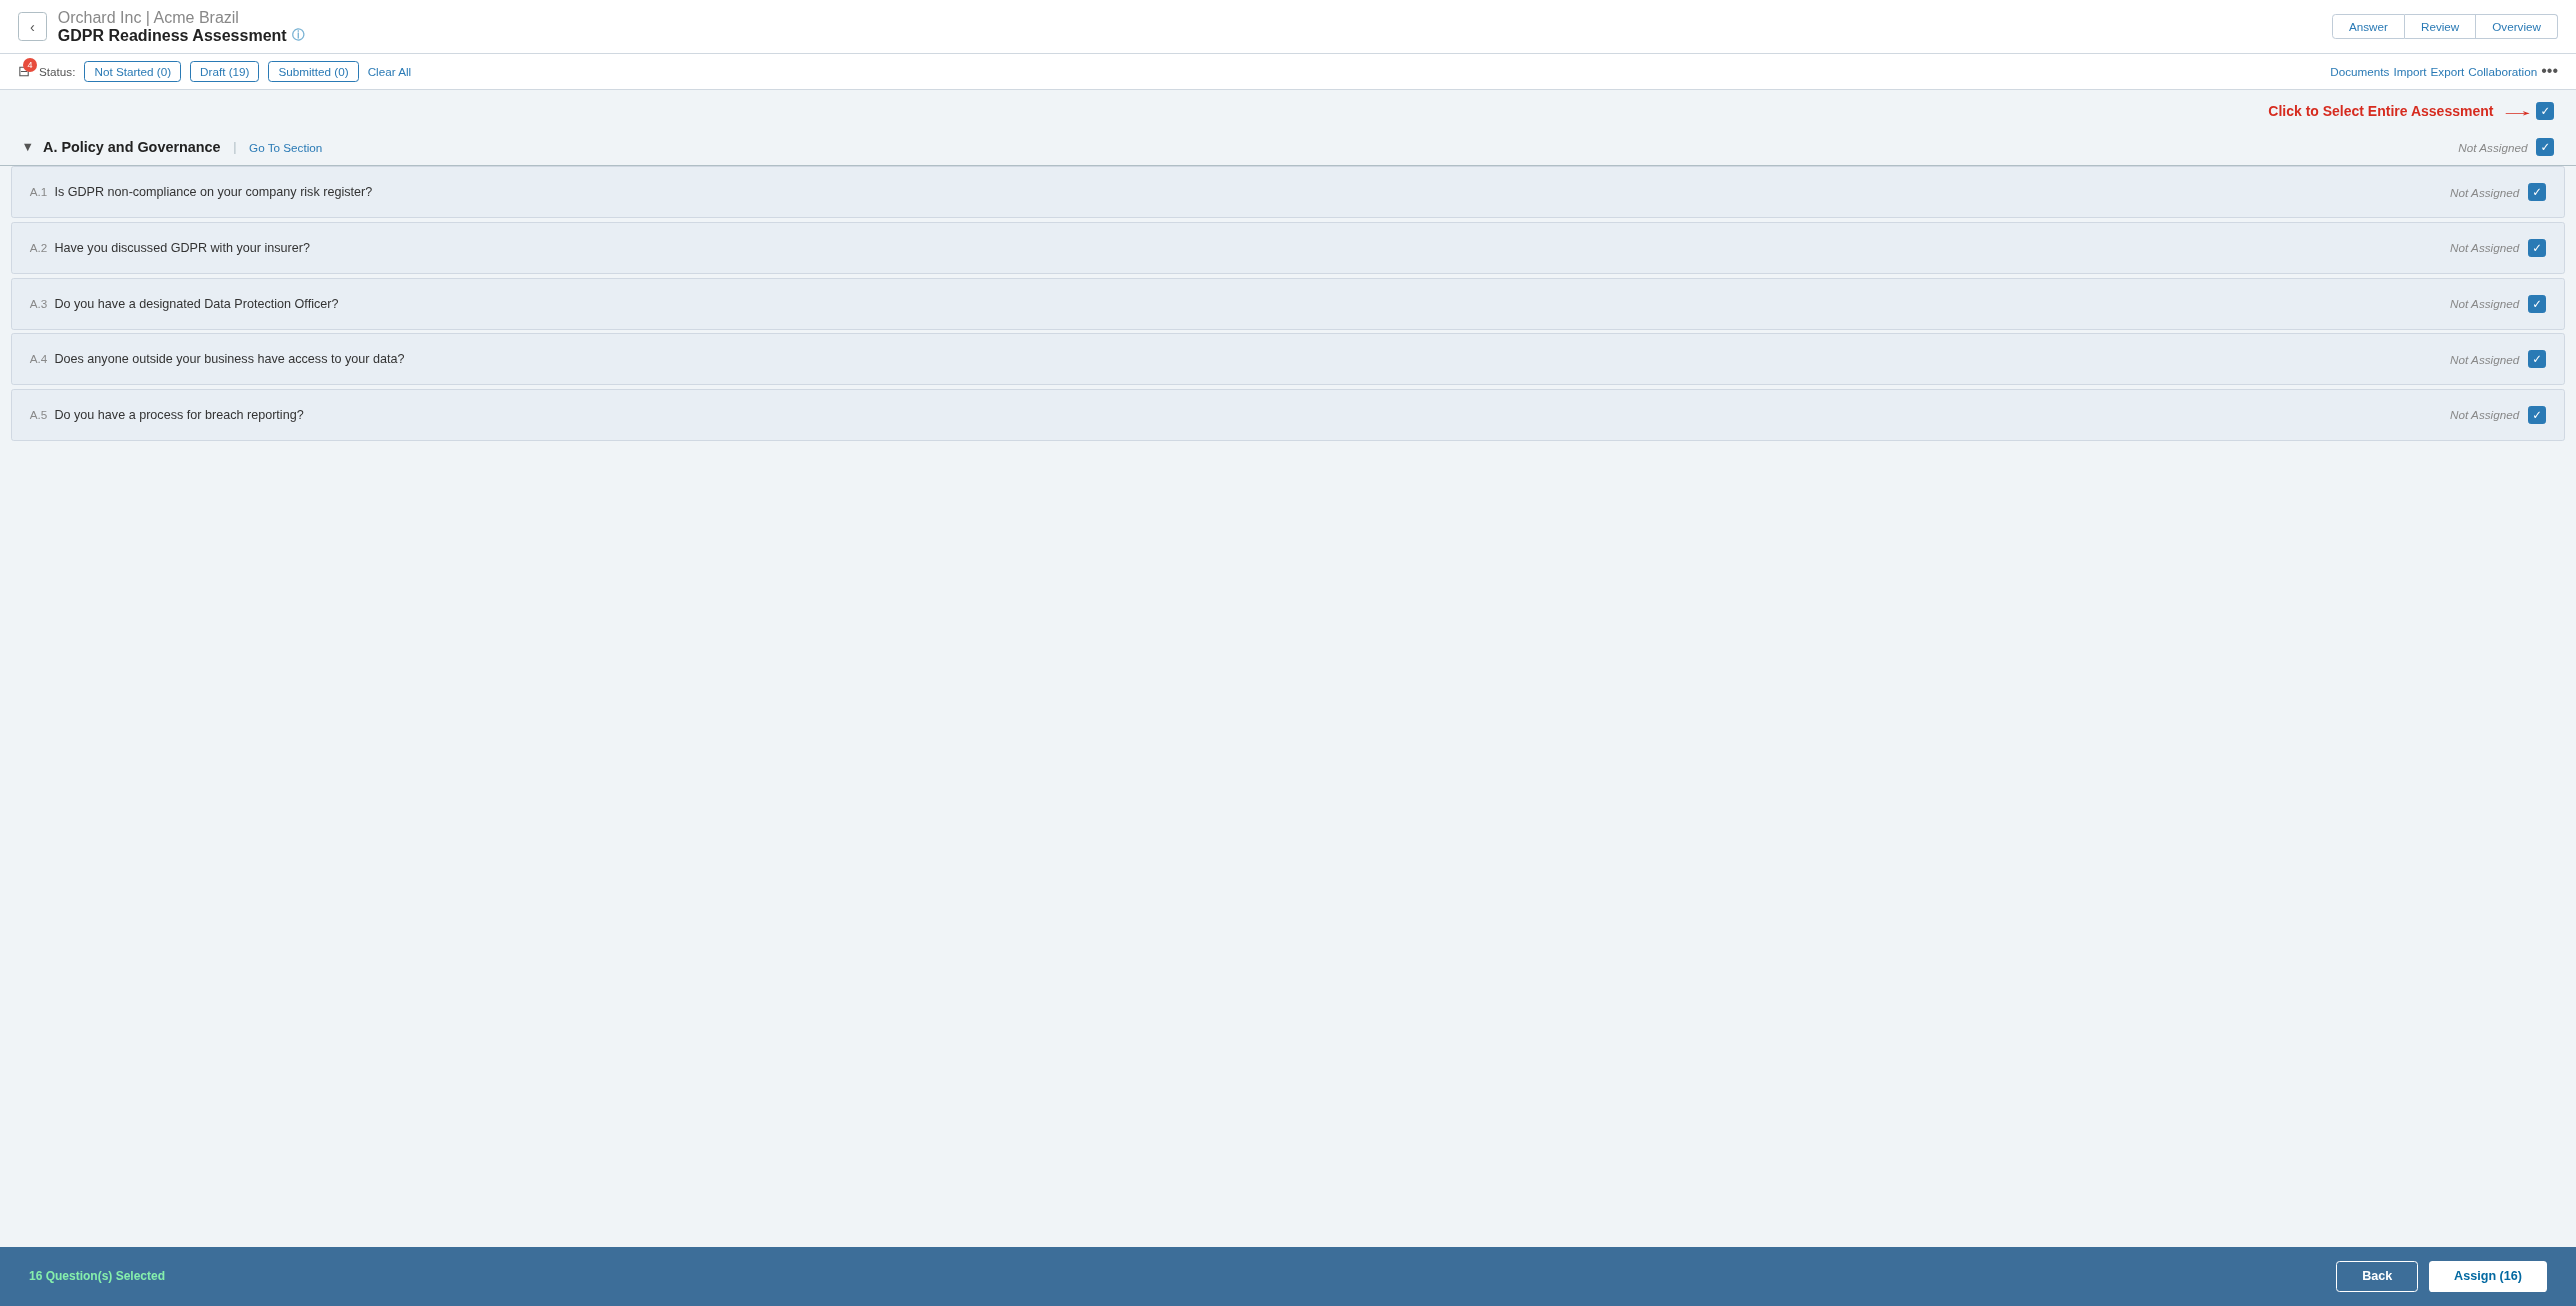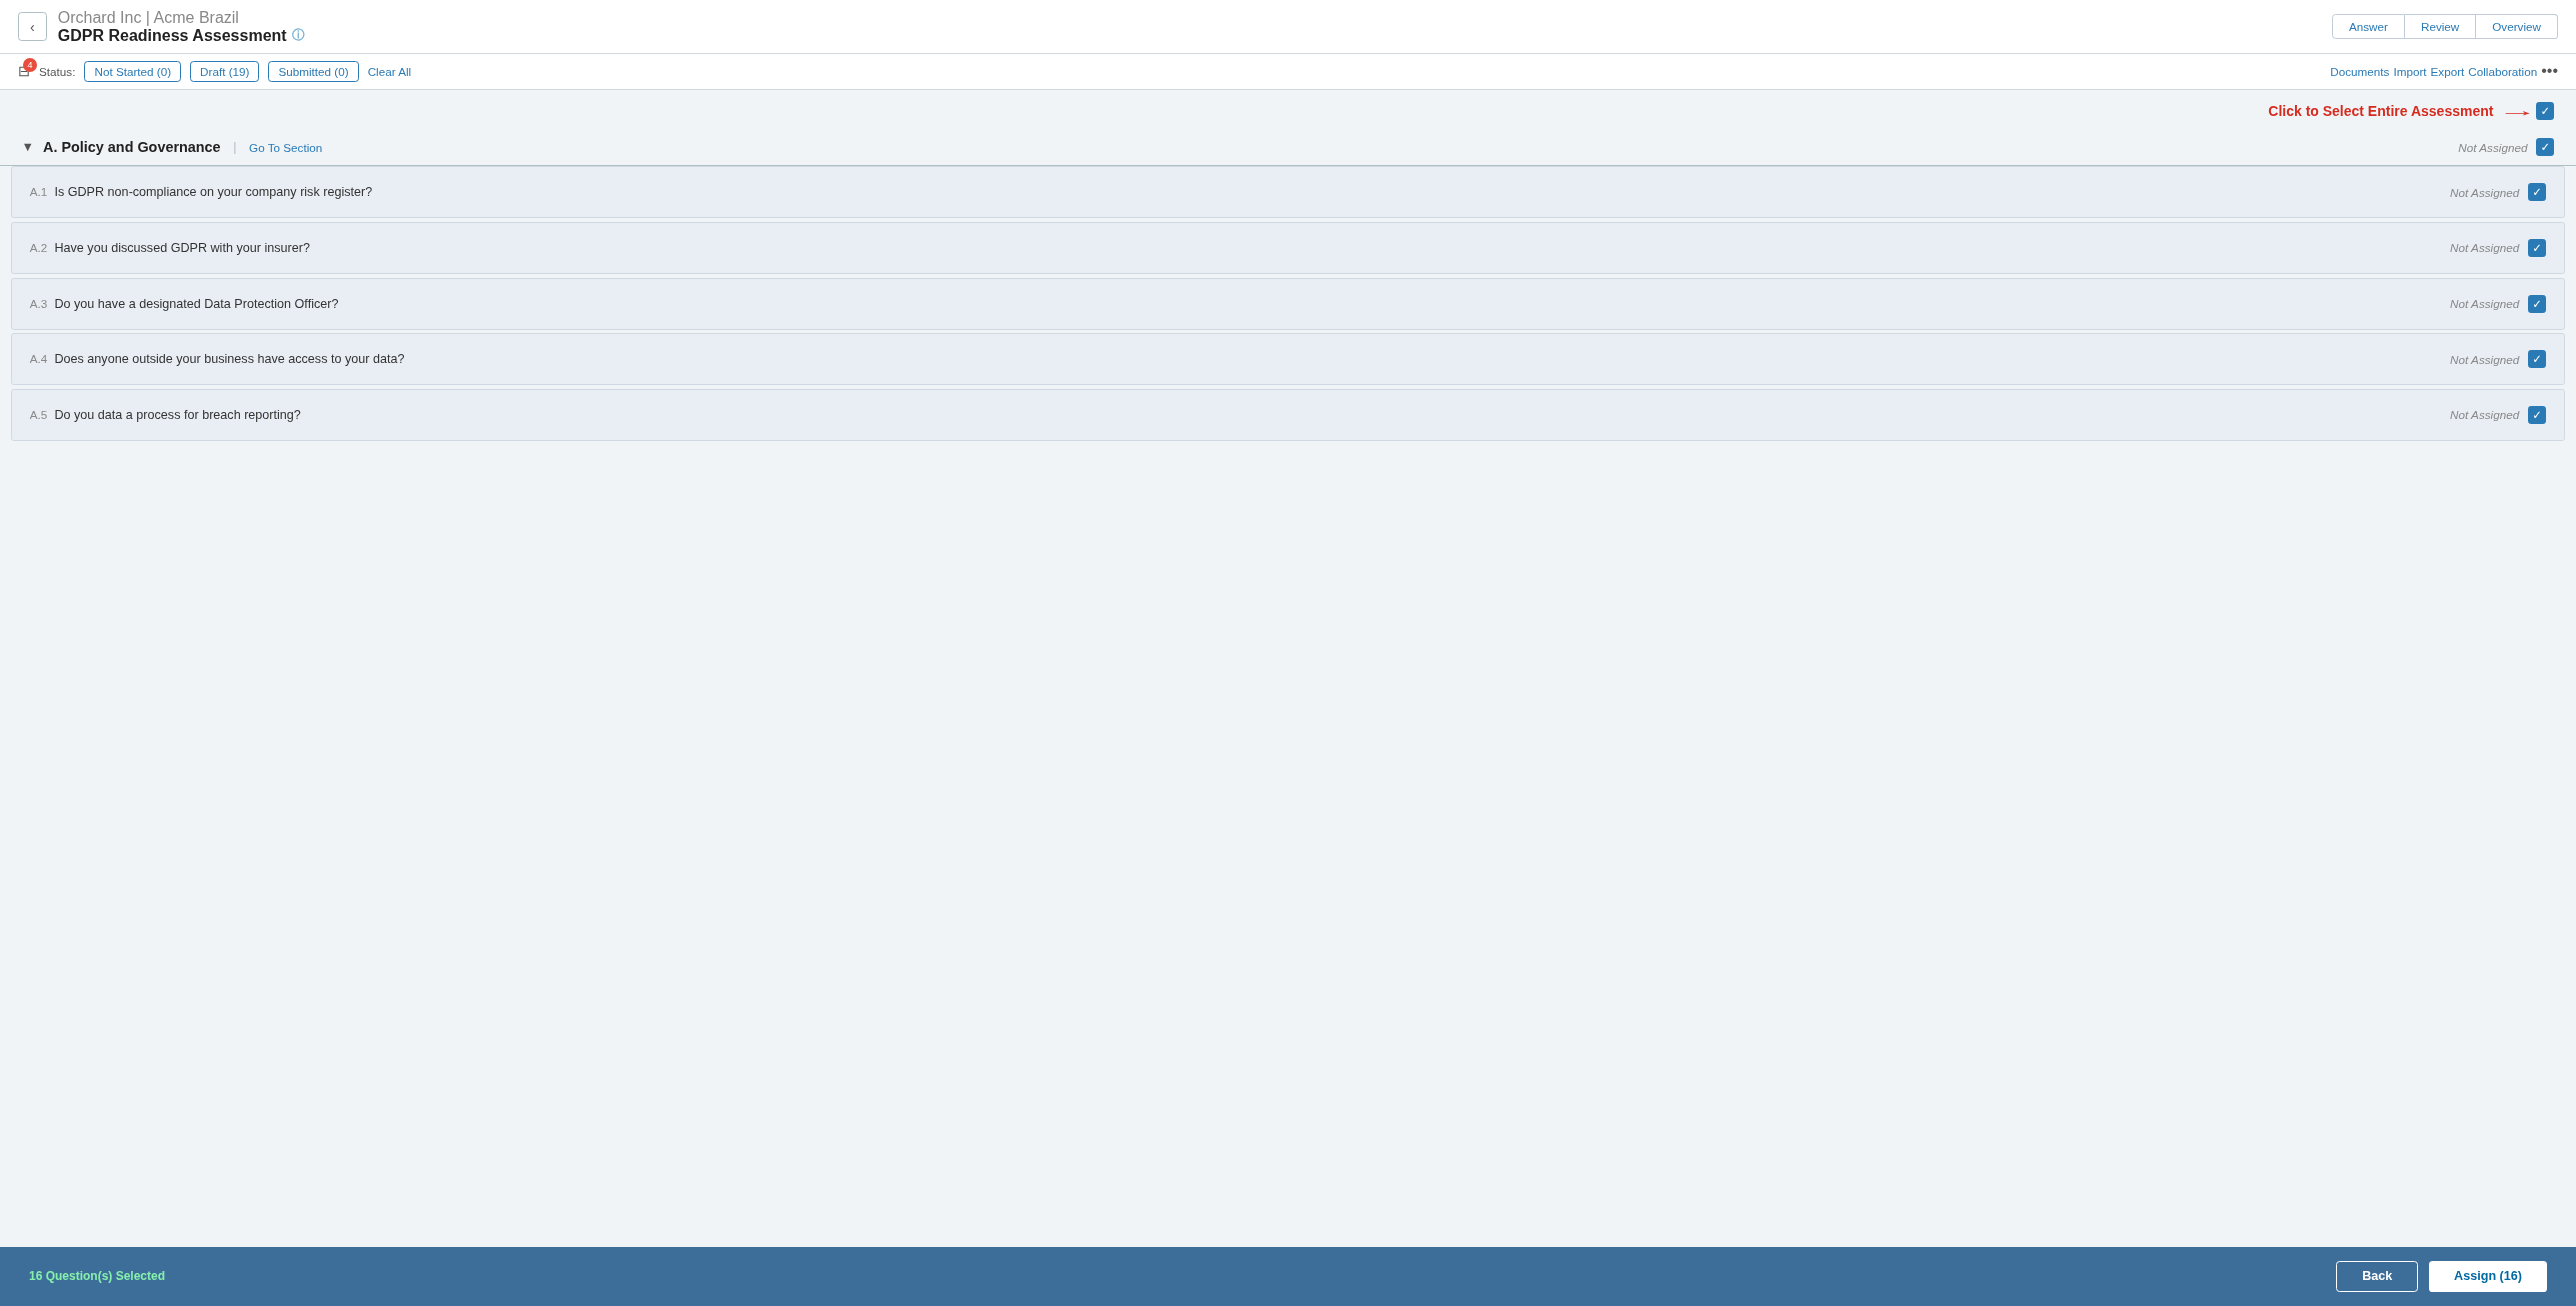--- a/index.html
+++ b/index.html
@@ -262,21 +262,21 @@
       </div>
       <div class="question-right">
         <span class="not-assigned-label">Not Assigned</span>
         <div class="select-checkbox">✓</div>
       </div>
     </div>
 
     <div class="question-row">
       <div class="question-text">
         <span class="question-num">A.5</span>
-        <span>Do you data a process for breach reporting?</span>
+        <span>Do you have a process for breach reporting?</span>
       </div>
       <div class="question-right">
         <span class="not-assigned-label">Not Assigned</span>
         <div class="select-checkbox">✓</div>
       </div>
     </div>
 
   </div>
 </div>
 

